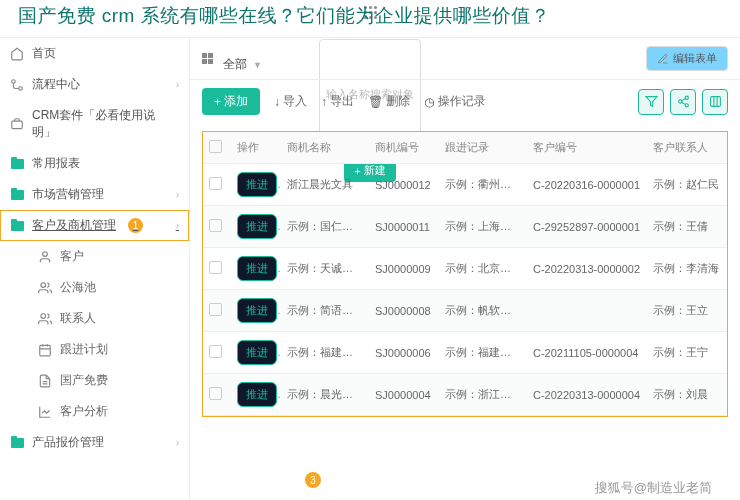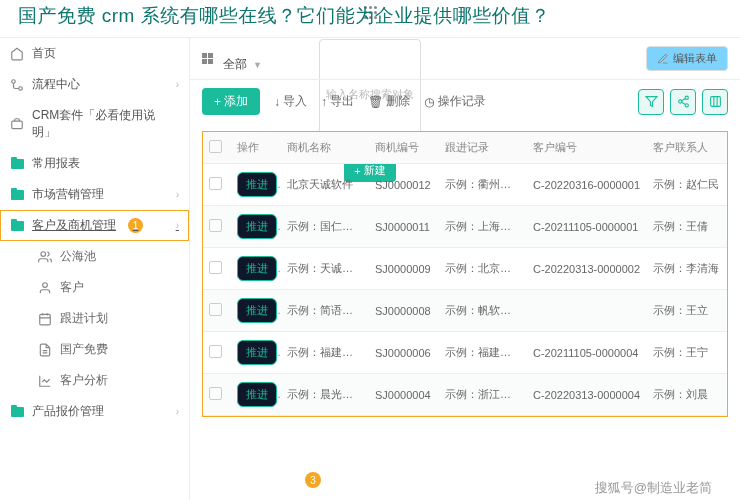--- a/index.html
+++ b/index.html
@@ -114,35 +114,45 @@
         <span class="icon">
           <span class="folder-icon"></span>
         </span>
         <span>客户及商机管理</span>
         <span class="badge-num">1</span>
         <span class="chev">›</span>
       </div>
       <div class="nav-item sub">
         <span class="icon">
           <svg width="14" height="14" viewBox="0 0 24 24" fill="none" stroke="currentColor" stroke-width="2">
+            <path d="M20 21v-2a4 4 0 00-4-4H8a4 4 0 00-4 4v2"></path>
+            <circle cx="12" cy="7" r="4"></circle>
+          </svg>
+        </span>
+        <span>客户</span>
+      </div>
+      <div class="nav-item sub">
+        <span class="icon">
+          <svg width="14" height="14" viewBox="0 0 24 24" fill="none" stroke="currentColor" stroke-width="2">
             <path d="M17 21v-2a4 4 0 00-4-4H5a4 4 0 00-4 4v2"></path>
             <circle cx="9" cy="7" r="4"></circle>
             <path d="M23 21v-2a4 4 0 00-3-3.87M16 3.13a4 4 0 010 7.75"></path>
           </svg>
         </span>
         <span>公海池</span>
       </div>
       <div class="nav-item sub">
         <span class="icon">
           <svg width="14" height="14" viewBox="0 0 24 24" fill="none" stroke="currentColor" stroke-width="2">
-            <path d="M20 21v-2a4 4 0 00-4-4H8a4 4 0 00-4 4v2"></path>
-            <circle cx="12" cy="7" r="4"></circle>
-          </svg>
-        </span>
-        <span>客户</span>
+            <path d="M17 21v-2a4 4 0 00-4-4H5a4 4 0 00-4 4v2"></path>
+            <circle cx="9" cy="7" r="4"></circle>
+            <path d="M23 21v-2a4 4 0 00-3-3.87M16 3.13a4 4 0 010 7.75"></path>
+          </svg>
+        </span>
+        <span>联系人</span>
       </div>
       <div class="nav-item sub">
         <span class="icon">
           <svg width="14" height="14" viewBox="0 0 24 24" fill="none" stroke="currentColor" stroke-width="2">
             <rect x="3" y="4" width="18" height="18" rx="2"></rect>
             <path d="M16 2v4M8 2v4M3 10h18"></path>
           </svg>
         </span>
         <span>跟进计划</span>
       </div>
@@ -244,33 +254,33 @@
               <th>商机编号</th>
               <th>跟进记录</th>
               <th>客户编号</th>
               <th>客户联系人</th>
             </tr>
           </thead>
           <tbody>
             <tr>
               <td><span class="chk"></span></td>
               <td><button class="btn-push">推进</button></td>
-              <td>北京天诚软件</td>
+              <td>浙江晨光文具</td>
               <td>SJ0000012</td>
               <td>示例：衢州江化集团</td>
               <td>C-20220316-0000001</td>
               <td>示例：赵仁民</td>
             </tr>
             <tr>
               <td><span class="chk"></span></td>
               <td><button class="btn-push">推进</button></td>
               <td>示例：国仁采购</td>
               <td>SJ0000011</td>
               <td>示例：上海国仁有限...</td>
-              <td>C-20211105-0000001</td>
+              <td>C-29252897-0000001</td>
               <td>示例：王倩</td>
             </tr>
             <tr>
               <td><span class="chk"></span></td>
               <td><button class="btn-push">推进</button></td>
               <td>示例：天诚采购</td>
               <td>SJ0000009</td>
               <td>示例：北京天诚软件...</td>
               <td>C-20220313-0000002</td>
               <td>示例：李清海</td>

